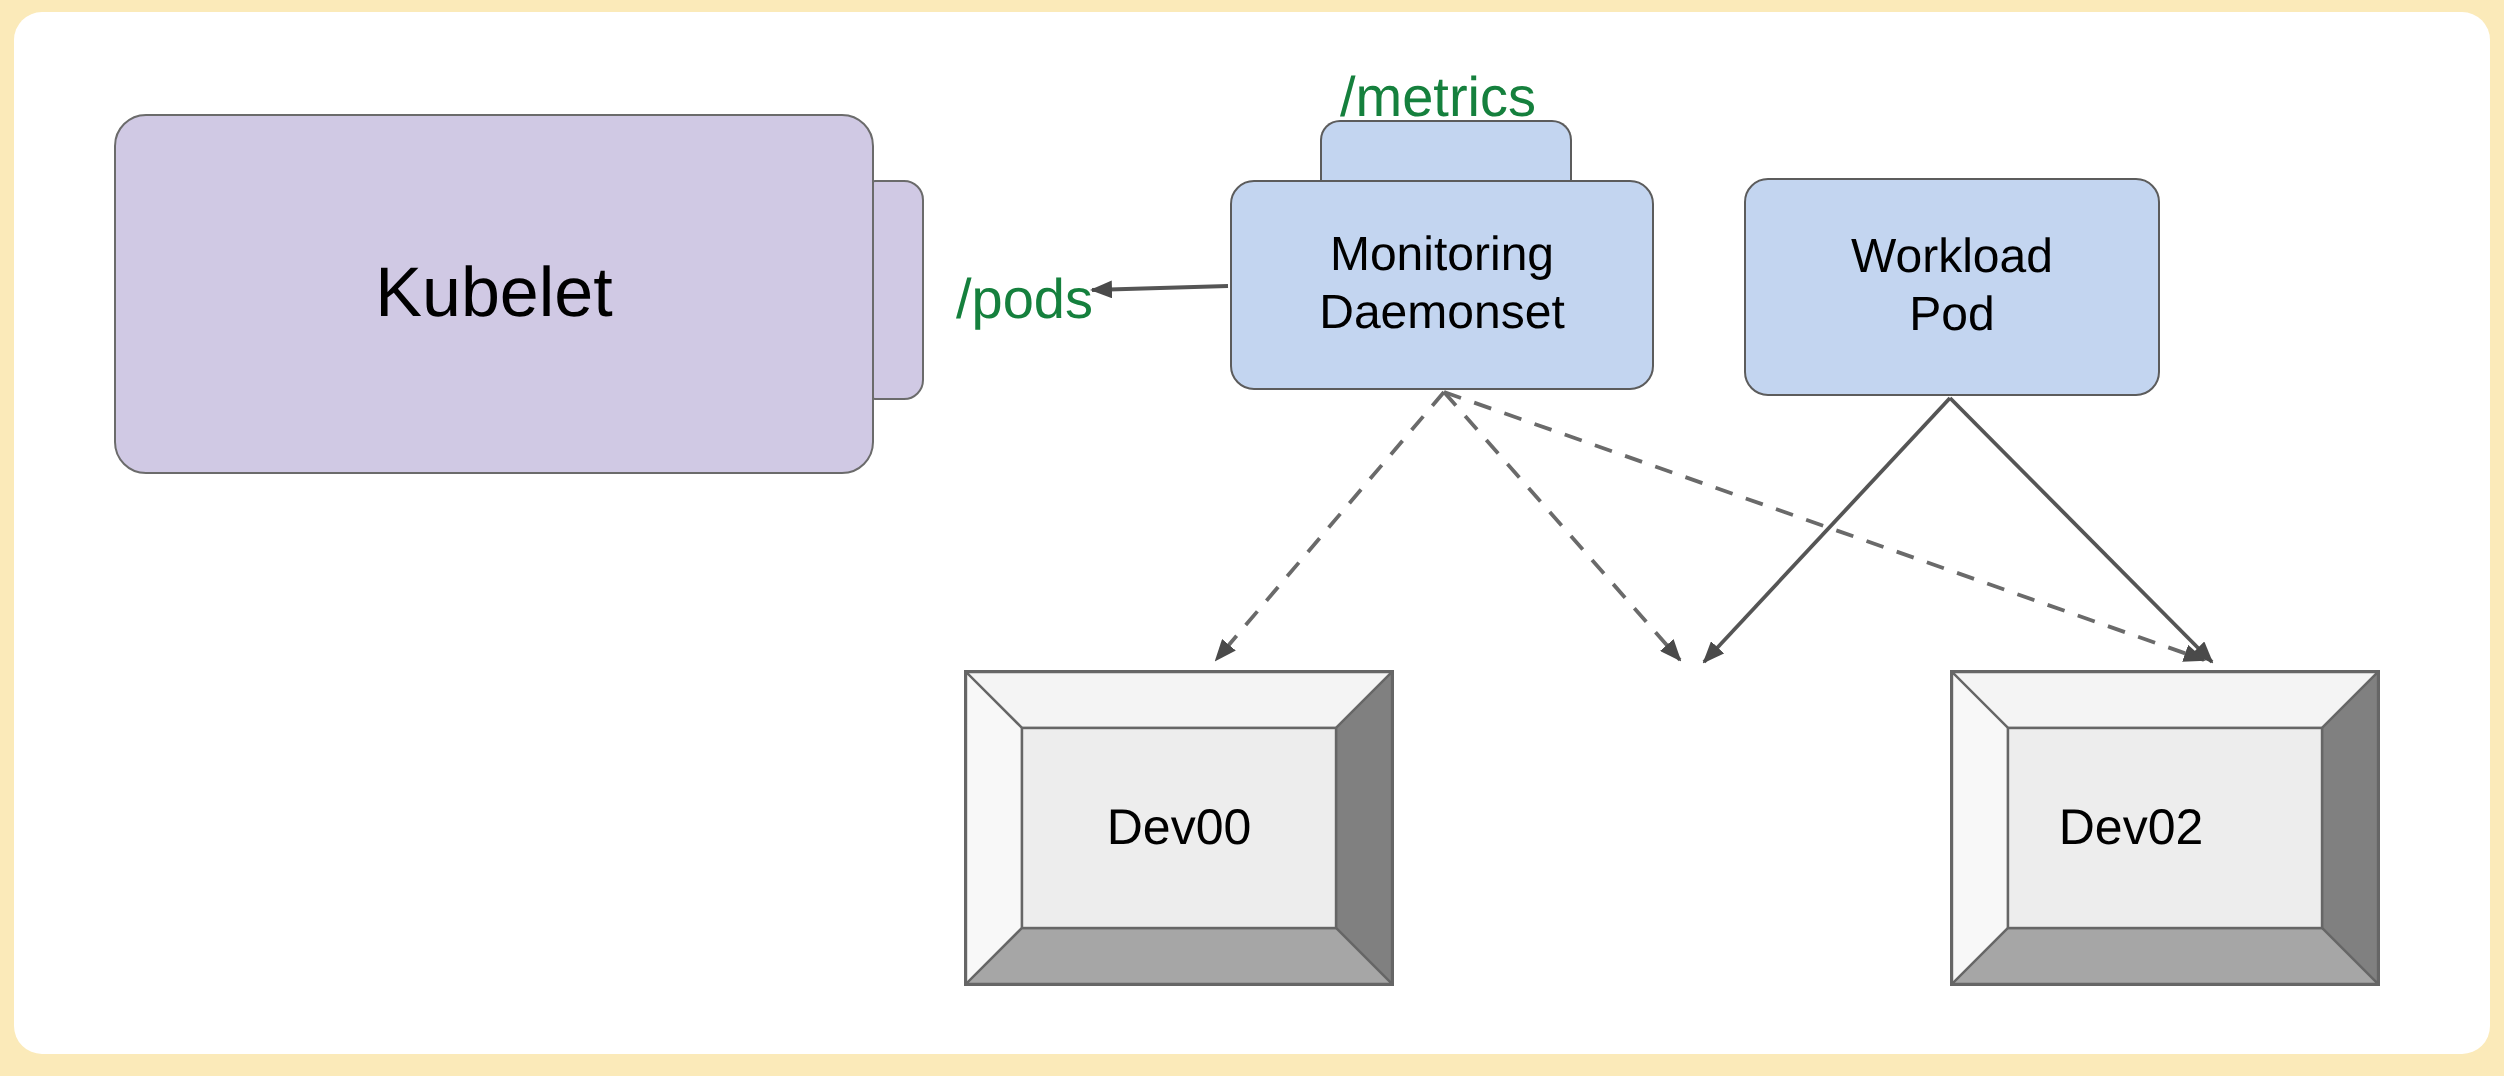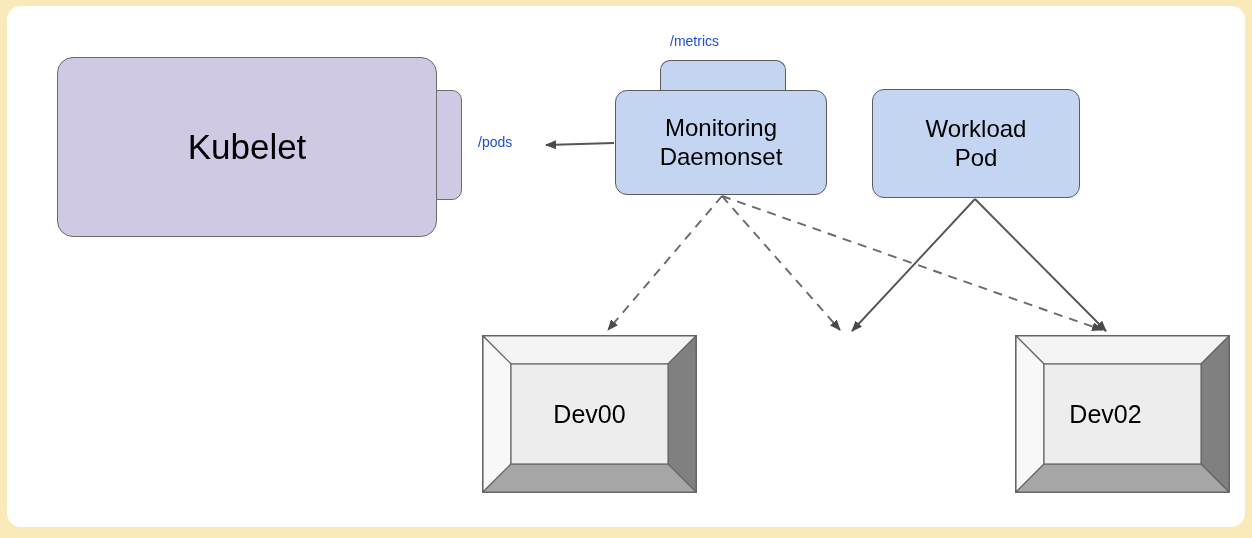--- a/index.html
+++ b/index.html
@@ -96,22 +96,22 @@
     background: #c3d5f0;
     border: 1.4px solid #5c5c5c;
     border-bottom: none;
     border-radius: 10px 10px 0 0;
     box-sizing: border-box;
     z-index: 1;
   }
   
   .edge-label {
     position: absolute;
-    font-size: 14px;
-    color: #1d4ed8;
+    font-size: 28px;
+    color: #15803d;
     white-space: nowrap;
   }
   .label-pods { left: 478px; top: 134px; }
   .label-metrics { left: 670px; top: 33px; }
   
   .device {
     position: absolute;
     width: 215px;
     height: 158px;
   }
@@ -124,21 +124,21 @@
     display: flex;
     align-items: center;
     justify-content: center;
     font-size: 25px;
     color: #000000;
     z-index: 3;
     pointer-events: none;
   }
   .dev00 { left: 482px; top: 335px; border-radius: 11px; }
   .dev01 { left: 740px; top: 335px; }
-  .dev02 { left: 998px; top: 335px; padding-left: 17px; }
+  .dev02 { left: 958px; top: 335px; padding-left: 17px; }
   .arrow-layer {
     position: absolute;
     left: 0; top: 0;
     width: 1252px;
     height: 538px;
     z-index: 5;
     pointer-events: none;
   }
 </style>
 </head>

